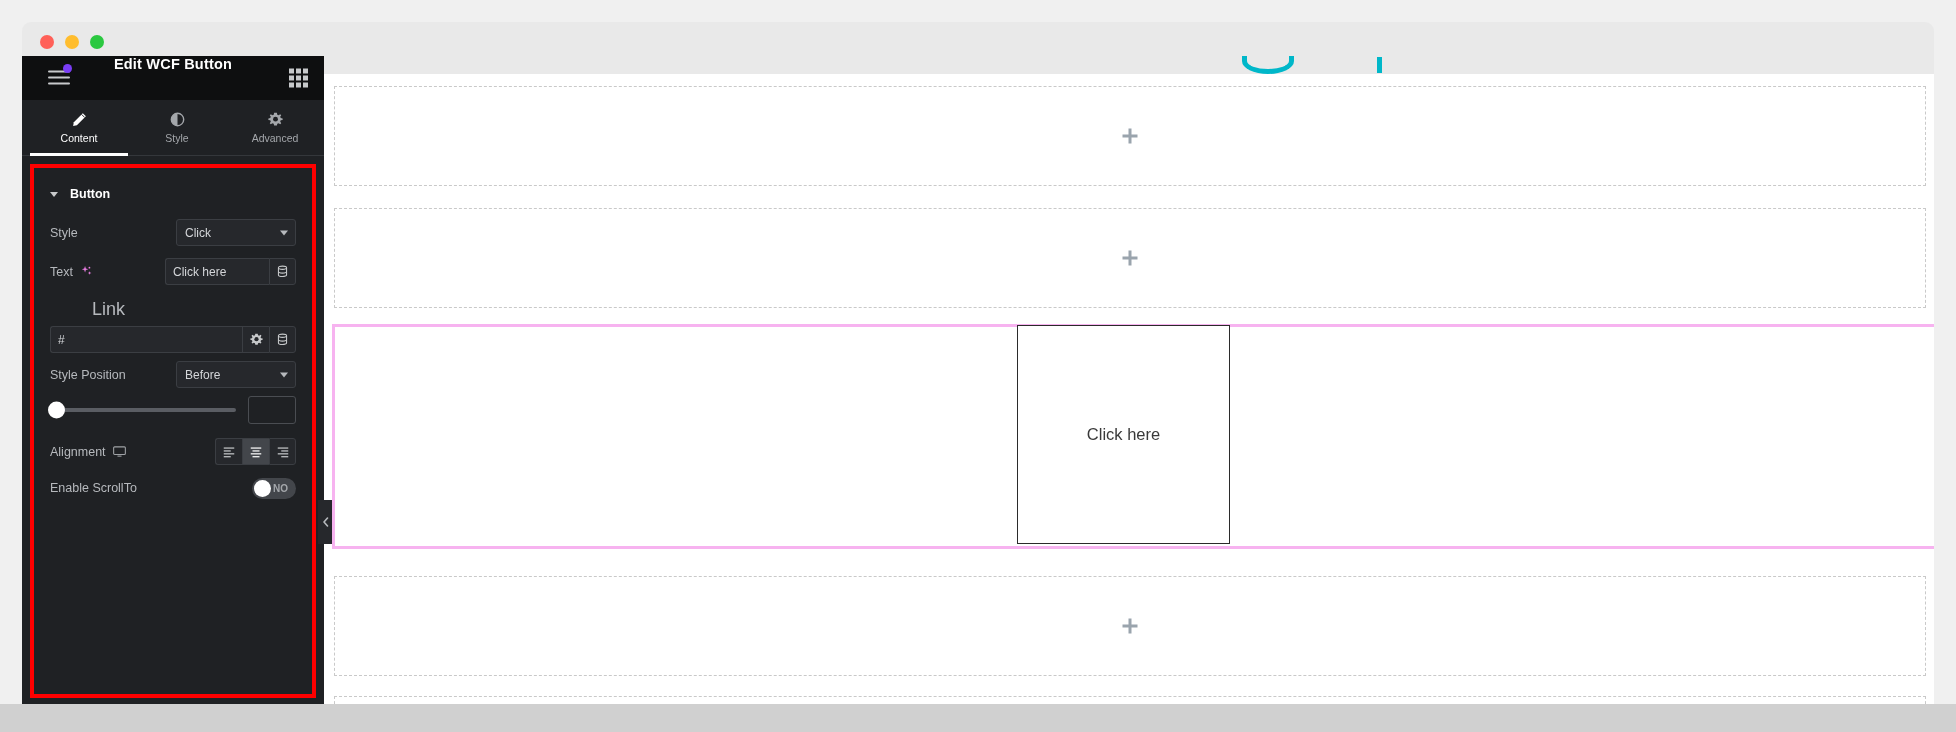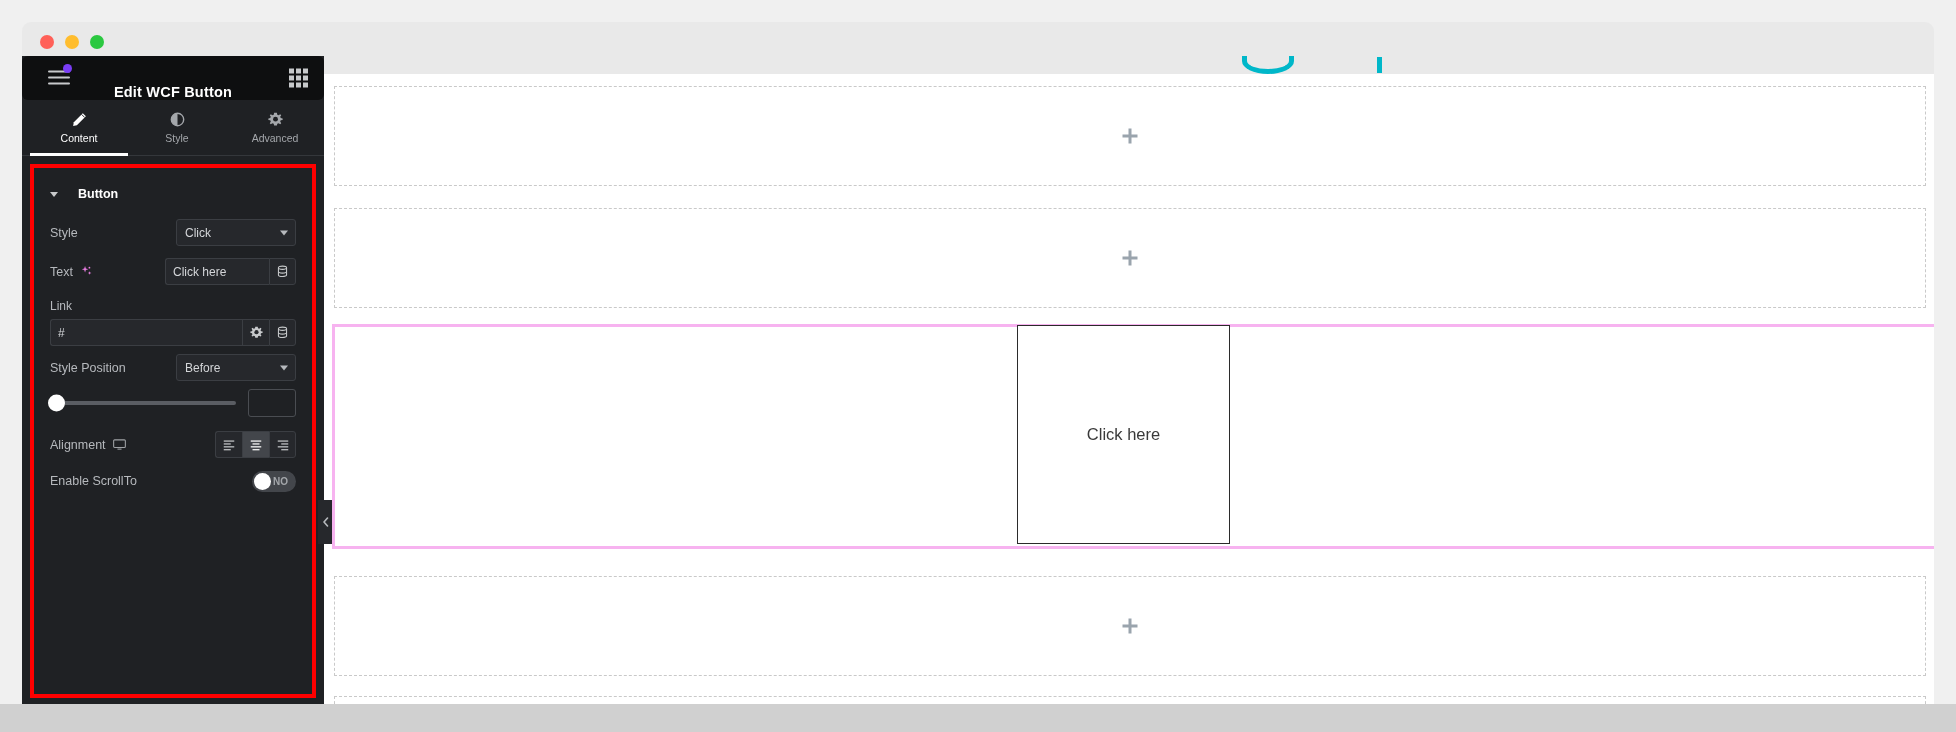--- a/index.html
+++ b/index.html
@@ -27,23 +27,22 @@
   
   .panel {
     position: absolute; left: 22px; top: 56px;
     width: 302px; height: 648px;
     background: #1f2124;
     display: flex; flex-direction: column;
     overflow: hidden;
   }
   .panel-header {
     height: 44px; background: #0e0f10;
-    display: flex; align-items: flex-end; position: relative;
+    display: flex; align-items: flex-start; position: relative;
     flex: 0 0 44px;
-    border-radius: 6px;
   }
   .burger {
     position: absolute; left: 26px; top: 50%; transform: translateY(-50%);
     width: 22px; height: 15px; cursor: pointer;
   }
   .burger span {
     display: block; height: 2px; background: #c7c9cb; margin-bottom: 4px; border-radius: 1px;
   }
   .burger span:last-child { margin-bottom: 0; }
   .burger-badge {
@@ -80,21 +79,21 @@
 
   .panel-body { flex: 1 1 auto; position: relative; overflow: hidden; }
 
   .section-hl {
     position: absolute; left: 8px; top: 8px; right: 8px; bottom: 6px;
     border: 4px solid #ff0000;
     padding: 10px 0 0 0;
     overflow: hidden;
   }
   .sec-title {
-    display: flex; align-items: center; gap: 20px;
+    display: flex; align-items: center; gap: 12px;
     padding: 9px 32px 12px 16px;
     color: #fff; font-size: 12.5px; font-weight: bold;
     cursor: pointer;
   }
   .caret-down {
     width: 0; height: 0; border-left: 4.5px solid transparent;
     border-right: 4.5px solid transparent; border-top: 5.5px solid #c7c9cb;
   }
 
   .row {
@@ -113,21 +112,21 @@
     display: flex; align-items: center; padding: 0 22px 0 8px;
     color: #d4d6d9; font-size: 12px; cursor: pointer;
   }
   .select .arr {
     position: absolute; right: 7px; top: 50%; transform: translateY(-50%);
     width: 0; height: 0; border-left: 4px solid transparent;
     border-right: 4px solid transparent; border-top: 5px solid #b6b9bd;
   }
 
   .row-stack { padding: 4px 16px 2px 16px; }
-  .stack-label { color: #b6b9bd; font-size: 12px; padding: 4px 0 6px 0; }
+  .stack-label { color: #b6b9bd; font-size: 18px; padding: 4px 0 6px 0; margin-left: 42px; }
 
   .text-field-group { display: flex; align-items: stretch; }
   .text-input {
     width: 104px; height: 27px; background: #26282c;
     border: 1px solid #3b3e43; border-right: none; border-radius: 3px 0 0 3px;
     color: #d4d6d9; font-size: 12px; padding: 0 7px;
     font-family: "Liberation Sans", sans-serif; outline: none;
   }
   .icon-btn {
     width: 27px; height: 27px; background: #26282c;

